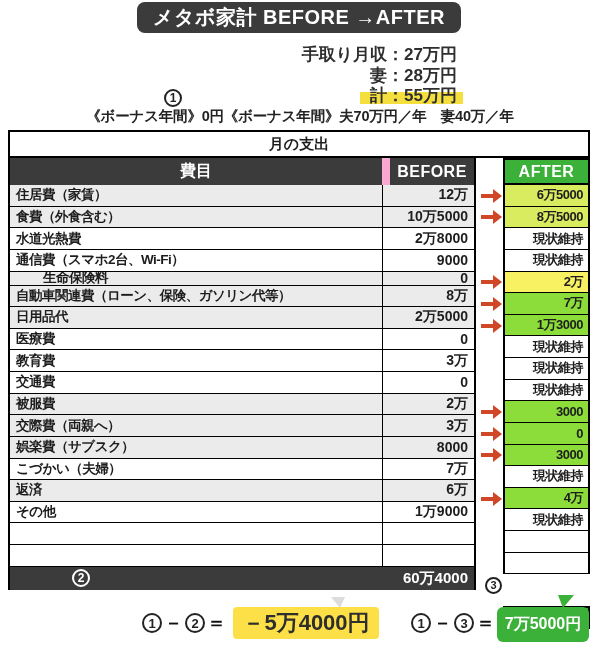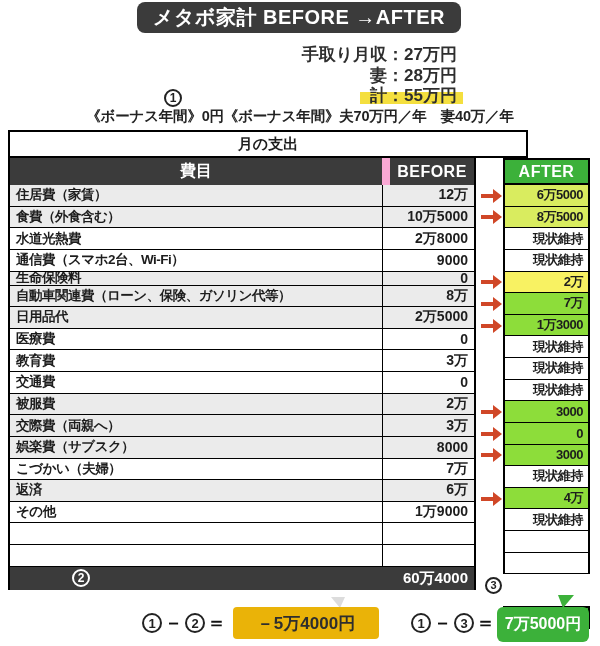--- a/index.html
+++ b/index.html
@@ -23,21 +23,21 @@
   .circle { display:inline-flex; align-items:center; justify-content:center;
     border:2px solid #222; border-radius:50%; width:18px; height:18px;
     font-size:12px; line-height:1; color:#222; background:transparent; flex:none; }
   .circle.abs { position:absolute; }
   .circle.on-dark { border-color:#fff; color:#fff; }
 
   .note { position:absolute; top:107px; left:0; width:600px; text-align:center;
     font-size:14.5px; color:#222; letter-spacing:-0.2px; }
 
   
-  .caption { position:absolute; left:8px; top:130px; width:520px; height:28px;
+  .caption { position:absolute; left:8px; top:130px; width:582px; height:28px;
     border:2px solid #000; background:#fff; display:flex; align-items:center; justify-content:center;
     font-size:15px; }
 
   .left-table { position:absolute; left:8px; top:158px; width:468px;
     border-left:2px solid #000; border-right:2px solid #000; }
   .lt-header { height:27px; background:#3b3b3b; color:#fff; display:flex; }
   .lt-header .h-item { flex:1; display:flex; align-items:center; justify-content:center; font-size:16px; }
   .lt-header .h-before { width:92px; border-left:8px solid #f9a8d4; display:flex; align-items:center; justify-content:center; font-size:16px; letter-spacing:.5px; }
   .lt-row { display:flex; border-bottom:1px solid #000; background:#fff; }
   .lt-row.hl-row { background:#ebebeb; }
@@ -73,22 +73,22 @@
   .tail-green { position:absolute; left:558px; top:595px; width:0; height:0;
     border-left:5px solid transparent; border-right:11px solid transparent; border-top:13px solid #3cb13a; }
 
   
   .formula { position:absolute; display:flex; align-items:center; gap:2px;
     font-size:19px; color:#111; height:20px; }
   .formula .circle { width:20px; height:20px; font-size:13px; }
   .f1 { left:142px; top:613px; }
   .f2 { left:411px; top:613px; }
   .result-box { position:absolute; display:flex; align-items:center; justify-content:center; }
-  .box-gray { left:233px; top:607px; width:146px; height:32px; background:#eab308;
-    border-radius:4px; font-size:17px; color:#2e2e2e; }
+  .box-gray { left:233px; top:607px; width:146px; height:32px; background:#fde047;
+    border-radius:4px; font-size:22px; color:#2e2e2e; }
   .box-green { left:497px; top:607px; width:92px; height:35px; background:#3cb13a;
     border-radius:6px; font-size:16px; color:#fff; }
 </style>
 </head>
 <body>
 
 <div class="stage">
 
   <div class="title-banner">
     <span>メタボ家計 BEFORE →AFTER</span>
@@ -124,21 +124,21 @@
           <div class="c-before">10万5000</div>
         </div>
         <div class="lt-row" style="height: 21.6389px;">
           <div class="c-item">水道光熱費</div>
           <div class="c-before">2万8000</div>
         </div>
         <div class="lt-row" style="height: 21.6389px;">
           <div class="c-item">通信費（スマホ2台、Wi-Fi）</div>
           <div class="c-before">9000</div>
         </div>
-        <div class="lt-row hl-row" style="height: 14px;">
+        <div class="lt-row hl-row" style="height: 14px; padding-left: 27px;">
           <div class="c-item">生命保険料</div>
           <div class="c-before">0</div>
         </div>
         <div class="lt-row hl-row" style="height: 21.6389px;">
           <div class="c-item">自動車関連費（ローン、保険、ガソリン代等）</div>
           <div class="c-before">8万</div>
         </div>
         <div class="lt-row hl-row" style="height: 21.6389px;">
           <div class="c-item">日用品代</div>
           <div class="c-before">2万5000</div>

